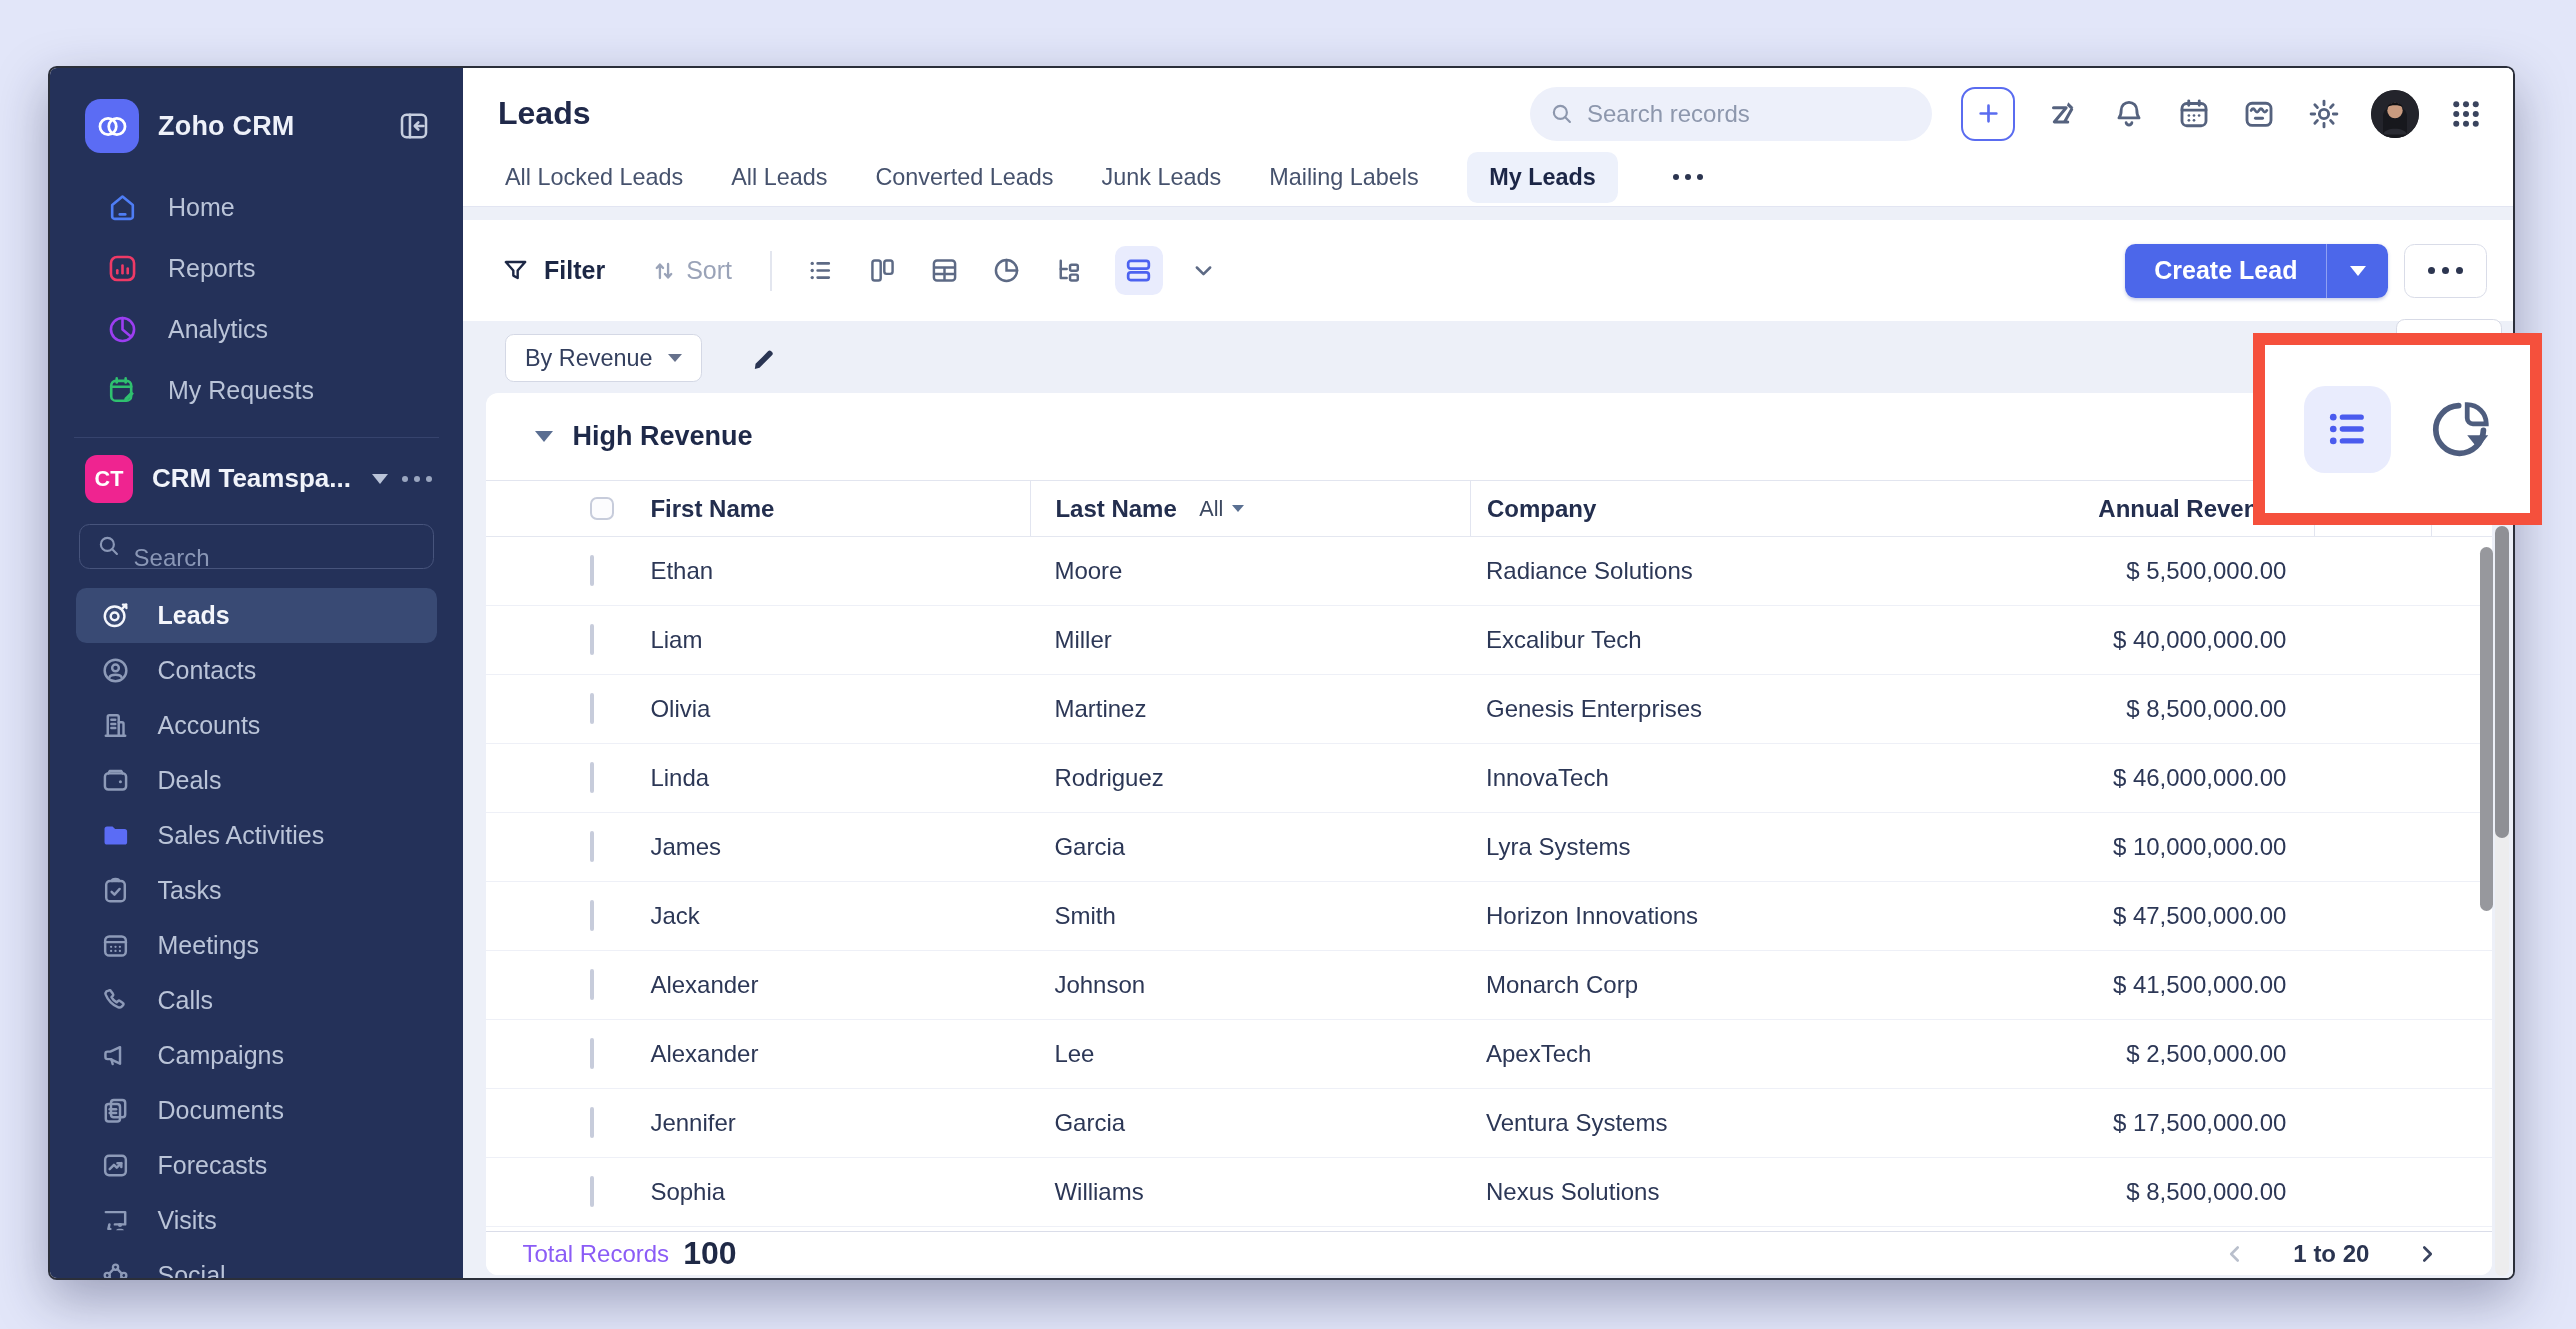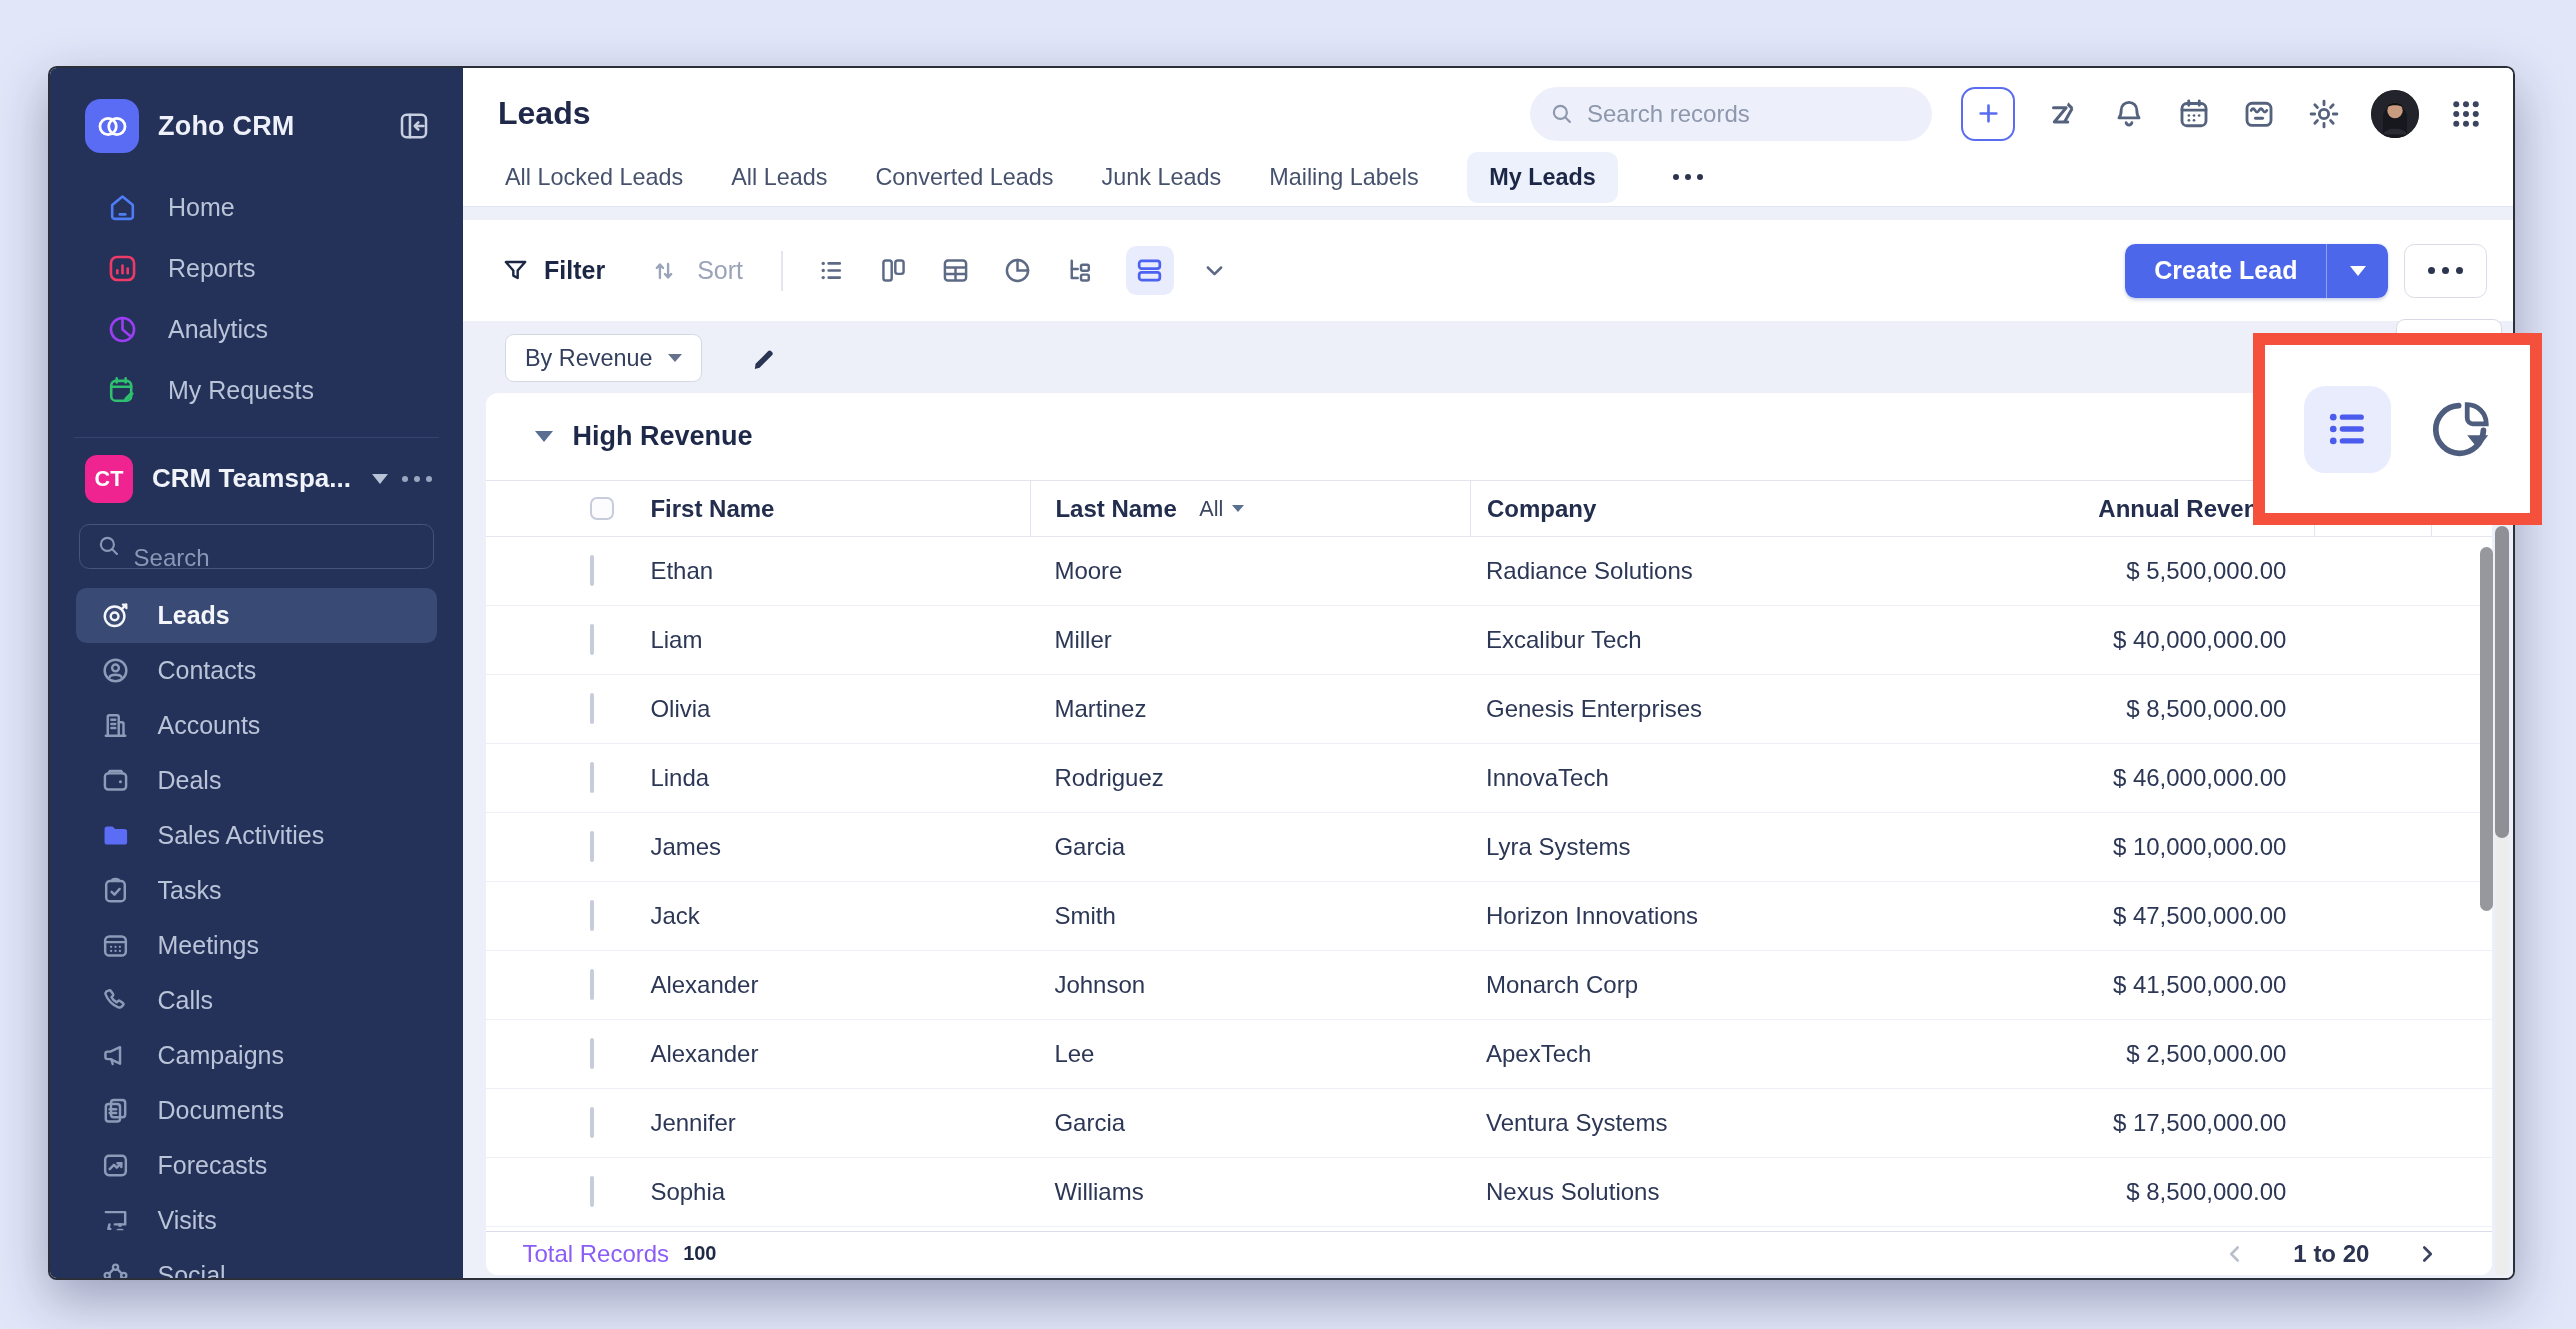--- a/index.html
+++ b/index.html
@@ -83,21 +83,21 @@
     border-bottom:1.7px solid #e2e5f2; display:flex; align-items:center; padding-left:42px; gap:48px; }
   .tab { font-size:23.4px; color:#46526d; cursor:pointer; white-space:nowrap; }
   .tab.active { background:#edf1fb; color:#1c2646; font-weight:700; padding:12px 22.5px; border-radius:10.4px; }
   .tab-dots { display:flex; gap:6px; margin-left:7px; cursor:pointer; }
   .tab-dots i { width:6px; height:6px; border-radius:50%; background:#2c3550; }
 
   .toolbar { position:absolute; left:0; top:152px; right:0; height:101px; background:#fff;
     display:flex; align-items:center; }
   .tb-filter { display:flex; align-items:center; gap:14px; margin-left:38px; color:#1c2745;
     font-size:25px; font-weight:700; cursor:pointer; }
-  .tb-sort { display:flex; align-items:center; gap:19px; margin-left:45px; color:#9aa3b8;
+  .tb-sort { display:flex; align-items:center; gap:8px; margin-left:45px; color:#9aa3b8;
     font-size:25px; cursor:pointer; }
   .tb-sep { width:1.7px; height:40px; background:#e3e6ef; margin:0 33px 0 38px; }
   .tb-views { display:flex; align-items:center; gap:31px; color:#5d6a85; }
   .view-btn { cursor:pointer; display:flex; }
   .view-btn.active { background:#e9ecfd; color:#4c62f0; border-radius:10.4px; padding:8.7px; }
   .tb-chevron { margin-left:26px; color:#5d6a85; cursor:pointer; }
   .tb-right { margin-left:auto; display:flex; align-items:center; margin-right:26px; gap:15.6px; }
   .create-btn { height:54px; background:#4c67ea; border-radius:10.4px; display:flex; align-items:center;
     color:#fff; cursor:pointer; overflow:hidden;
     box-shadow:0 1.7px 3.5px rgba(40,60,160,.25); }
@@ -141,21 +141,21 @@
   .trow { height:69px; display:grid; grid-template-columns:140px 404px 440px 545px 299px 117px 1fr;
     align-items:center; border-bottom:1.7px solid #eef0f7; }
   .td { font-size:24px; color:#2c3756; padding-left:24px; }
   .td.cb-cell { padding-left:104px; }
   .td.num { text-align:right; padding-right:28px; }
   .checkbox { width:23.4px; height:23.4px; border:2.6px solid #c7ccdb; border-radius:7px; background:#fcfcfe; cursor:pointer; }
 
   .card-footer { height:44px; border-top:1.7px solid #dadde9; display:flex; align-items:center; background:#fff; }
   .total-wrap { margin-left:36px; display:flex; gap:14px; align-items:center; }
   .total-lbl { font-size:24px; color:#8b5cf6; }
-  .total-val { font-size:20px; font-weight:700; color:#1f2946; }
+  .total-val { font-size:32px; font-weight:700; color:#1f2946; }
   .pager { margin-left:auto; margin-right:52px; display:flex; align-items:center; gap:45px; }
   .pg-chev { cursor:pointer; }
   .pg-range { font-size:24px; font-weight:700; color:#2a3450; }
 
   
   .scroll-track { position:absolute; left:2032px; top:458px; width:14px; height:750px;
     background:#ededee; border-radius:7px; }
   .scroll-thumb-outer { position:absolute; left:2032px; top:458px; width:14px; height:312px;
     background:#8f9095; border-radius:7px; }
   .scroll-thumb-inner { position:absolute; left:2017px; top:479px; width:13px; height:364px;

